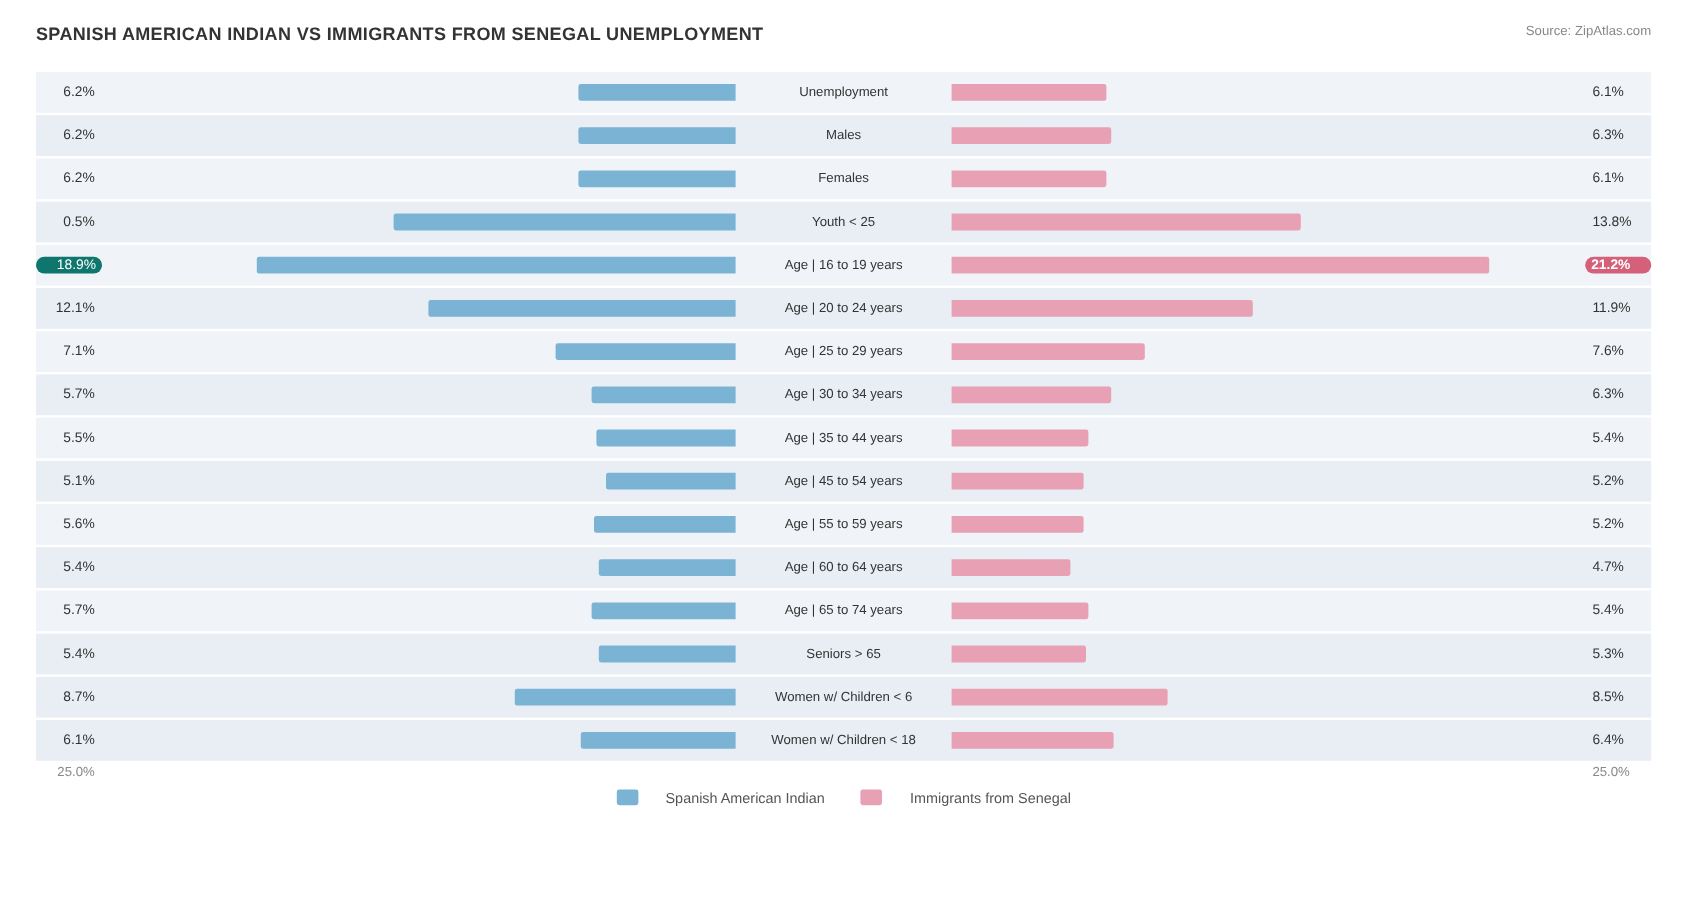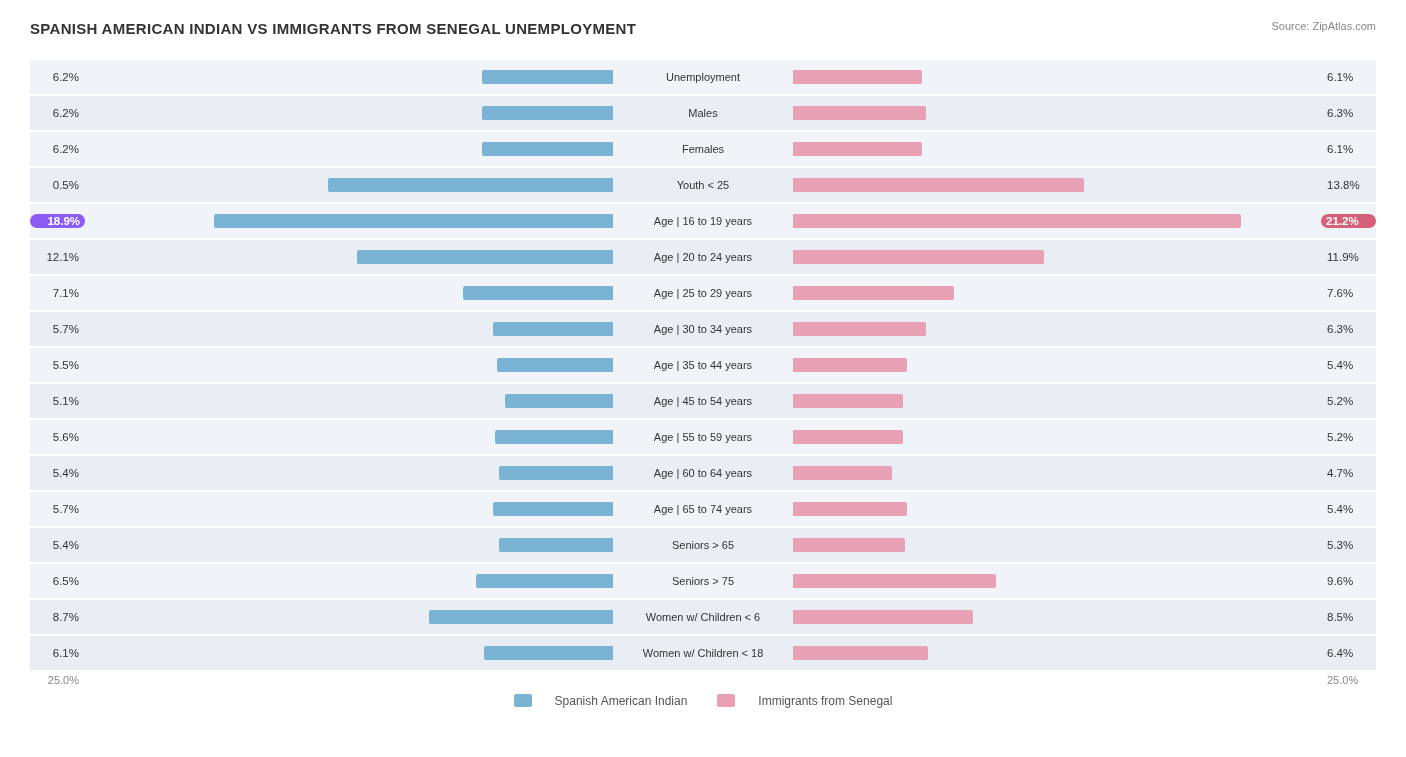--- a/index.html
+++ b/index.html
@@ -236,21 +236,21 @@
             </div>
             <div class="label-center" style="font-size: 11px; color: rgb(51, 51, 51); text-align: center; width: 180px; flex-shrink: 0; z-index: 5; padding: 0px 4px;">Youth &lt; 25</div>
             <div class="right-half" style="position: relative;">
               <div class="bar-pink" style="width: 55.2%; height: 14px; border-radius: 0px 2px 2px 0px; position: absolute; left: 0px; top: 50%; transform: translateY(-50%); background: rgb(232, 160, 180);"></div>
             </div>
           </div>
         </div>
         <div class="right-value">13.8%</div>
       </div>
       <div class="row" style="background: rgb(240, 244, 248);">
-        <div class="left-value" style="background: #8b5cf6; color: rgb(255, 255, 255); border-radius: 10px; padding: 1px 5px; font-weight: bold;">18.9%</div>
+        <div class="left-value" style="background: #0f766e; color: rgb(255, 255, 255); border-radius: 10px; padding: 1px 5px; font-weight: normal;">18.9%</div>
         <div class="bar-section">
           <div class="half-chart">
             <div class="left-half" style="position: relative;">
               <div class="bar-blue" style="width: 75.6%; height: 14px; border-radius: 2px 0px 0px 2px; position: absolute; right: 0px; top: 50%; transform: translateY(-50%); background: rgb(122, 179, 212);"></div>
             </div>
             <div class="label-center" style="font-size: 11px; color: rgb(51, 51, 51); text-align: center; width: 180px; flex-shrink: 0; z-index: 5; padding: 0px 4px;">Age | 16 to 19 years</div>
             <div class="right-half" style="position: relative;">
               <div class="bar-pink" style="width: 84.8%; height: 14px; border-radius: 0px 2px 2px 0px; position: absolute; left: 0px; top: 50%; transform: translateY(-50%); background: rgb(232, 160, 180);"></div>
             </div>
           </div>
@@ -384,35 +384,20 @@
             <div class="left-half" style="position: relative;">
               <div class="bar-blue" style="width: 21.6%; height: 14px; border-radius: 2px 0px 0px 2px; position: absolute; right: 0px; top: 50%; transform: translateY(-50%); background: rgb(122, 179, 212);"></div>
             </div>
             <div class="label-center" style="font-size: 11px; color: rgb(51, 51, 51); text-align: center; width: 180px; flex-shrink: 0; z-index: 5; padding: 0px 4px;">Seniors &gt; 65</div>
             <div class="right-half" style="position: relative;">
               <div class="bar-pink" style="width: 21.2%; height: 14px; border-radius: 0px 2px 2px 0px; position: absolute; left: 0px; top: 50%; transform: translateY(-50%); background: rgb(232, 160, 180);"></div>
             </div>
           </div>
         </div>
         <div class="right-value">5.3%</div>
-      </div>
-      <div class="row" style="background: rgb(240, 244, 248);">
-        <div class="left-value">6.5%</div>
-        <div class="bar-section">
-          <div class="half-chart">
-            <div class="left-half" style="position: relative;">
-              <div class="bar-blue" style="width: 26%; height: 14px; border-radius: 2px 0px 0px 2px; position: absolute; right: 0px; top: 50%; transform: translateY(-50%); background: rgb(122, 179, 212);"></div>
-            </div>
-            <div class="label-center" style="font-size: 11px; color: rgb(51, 51, 51); text-align: center; width: 180px; flex-shrink: 0; z-index: 5; padding: 0px 4px;">Seniors &gt; 75</div>
-            <div class="right-half" style="position: relative;">
-              <div class="bar-pink" style="width: 38.4%; height: 14px; border-radius: 0px 2px 2px 0px; position: absolute; left: 0px; top: 50%; transform: translateY(-50%); background: rgb(232, 160, 180);"></div>
-            </div>
-          </div>
-        </div>
-        <div class="right-value">9.6%</div>
       </div>
       <div class="row" style="background: rgb(232, 238, 244);">
         <div class="left-value">8.7%</div>
         <div class="bar-section">
           <div class="half-chart">
             <div class="left-half" style="position: relative;">
               <div class="bar-blue" style="width: 34.8%; height: 14px; border-radius: 2px 0px 0px 2px; position: absolute; right: 0px; top: 50%; transform: translateY(-50%); background: rgb(122, 179, 212);"></div>
             </div>
             <div class="label-center" style="font-size: 11px; color: rgb(51, 51, 51); text-align: center; width: 180px; flex-shrink: 0; z-index: 5; padding: 0px 4px;">Women w/ Children &lt; 6</div>
             <div class="right-half" style="position: relative;">

